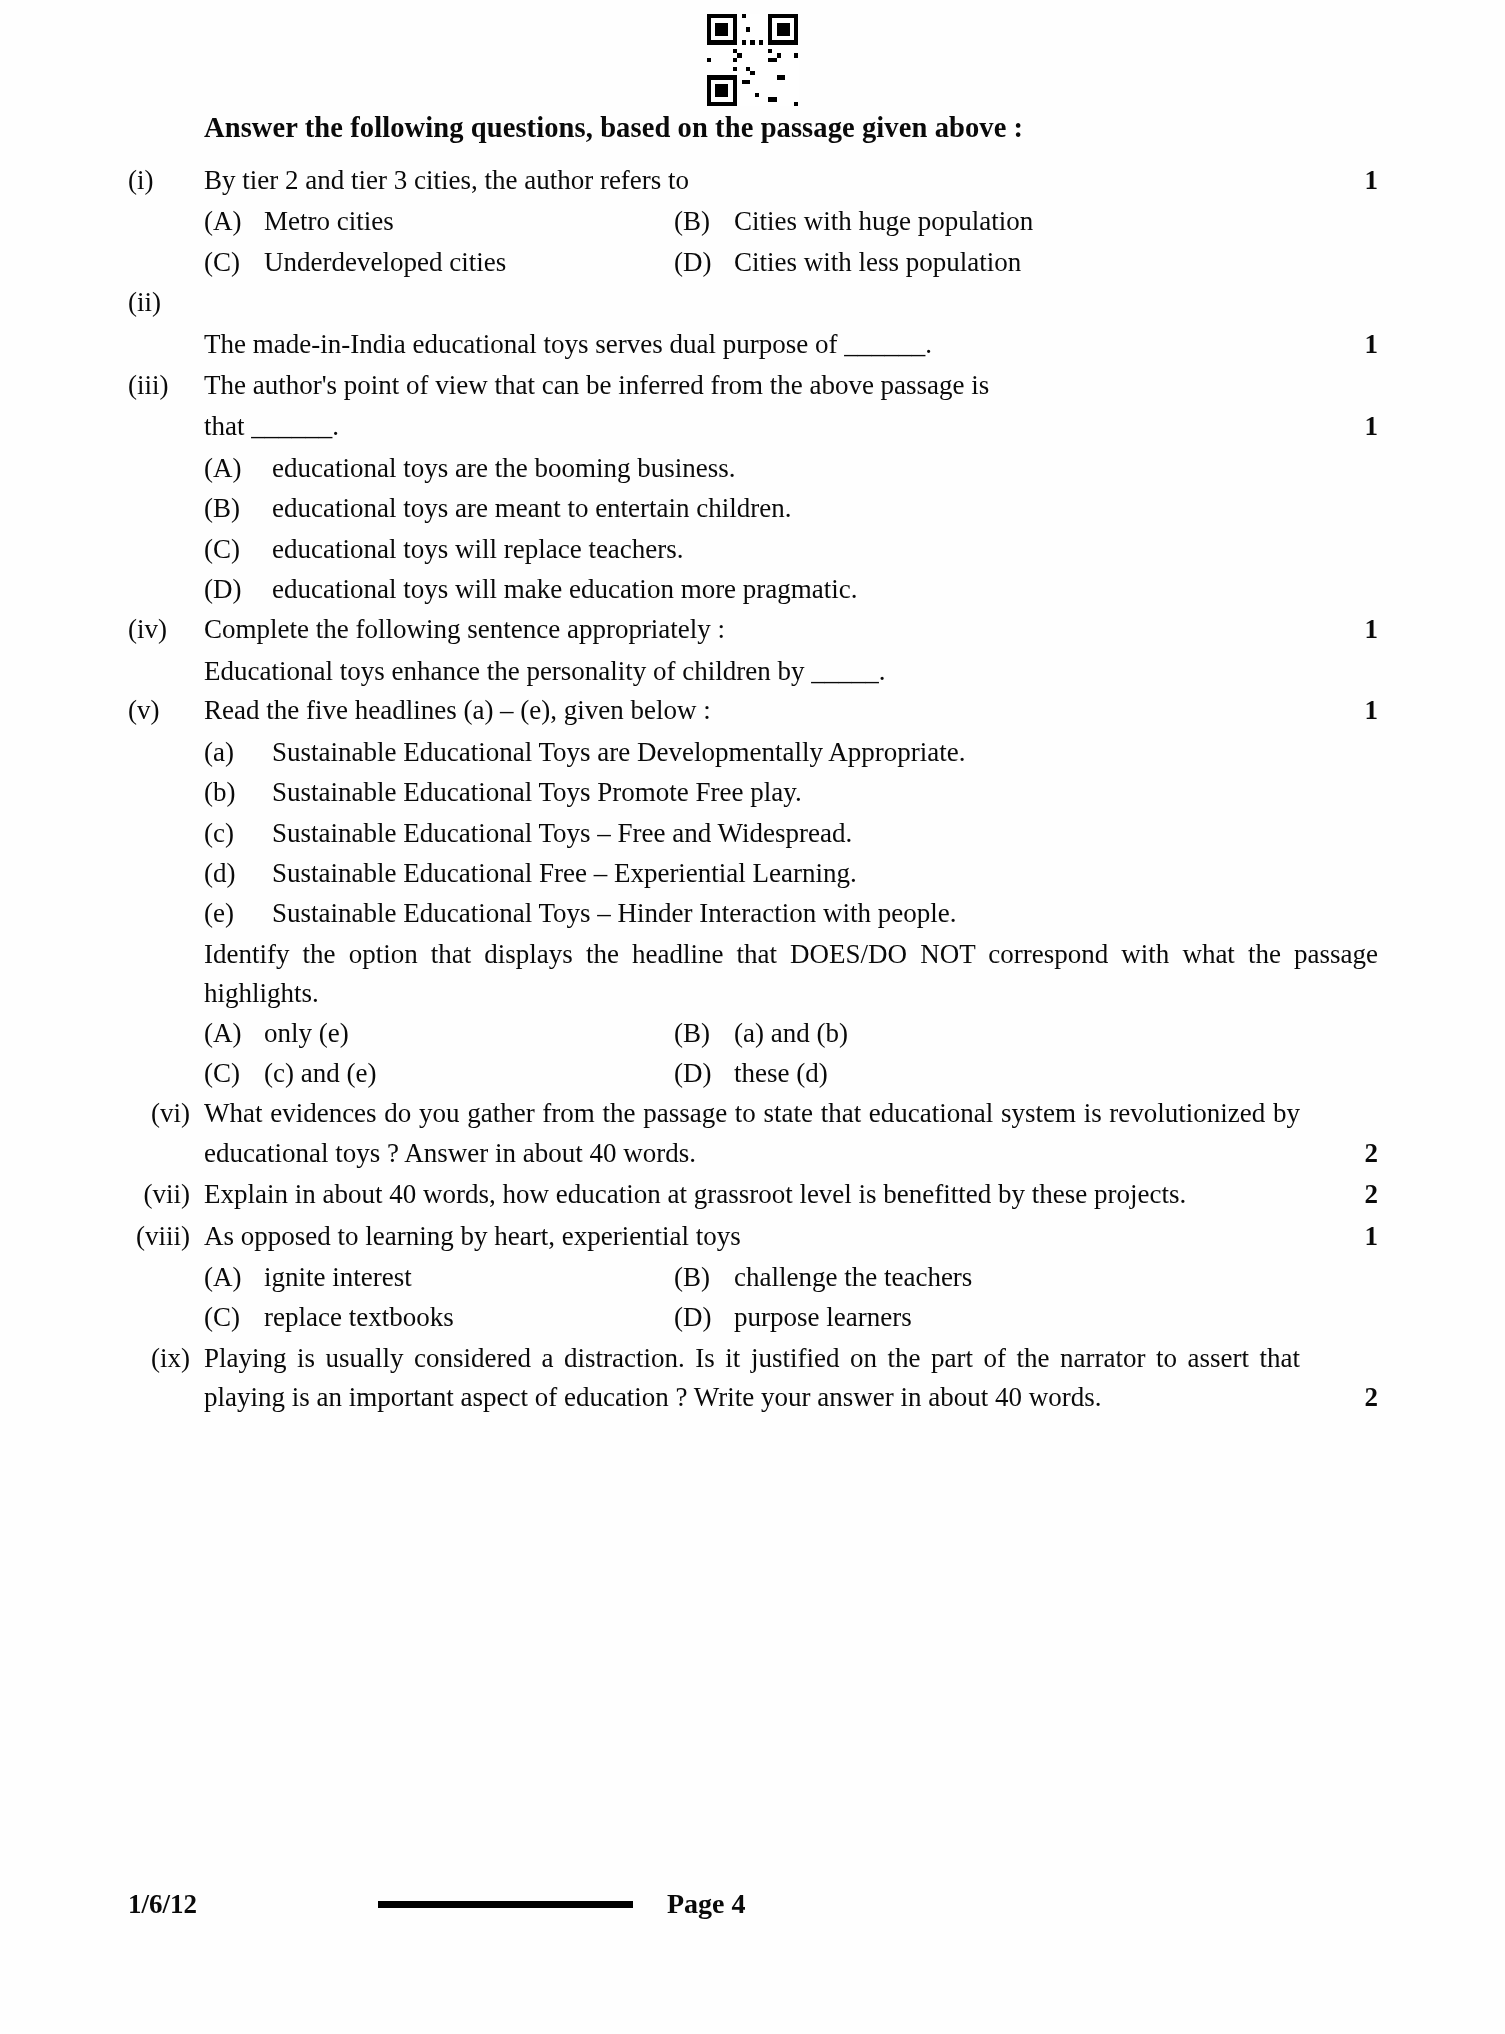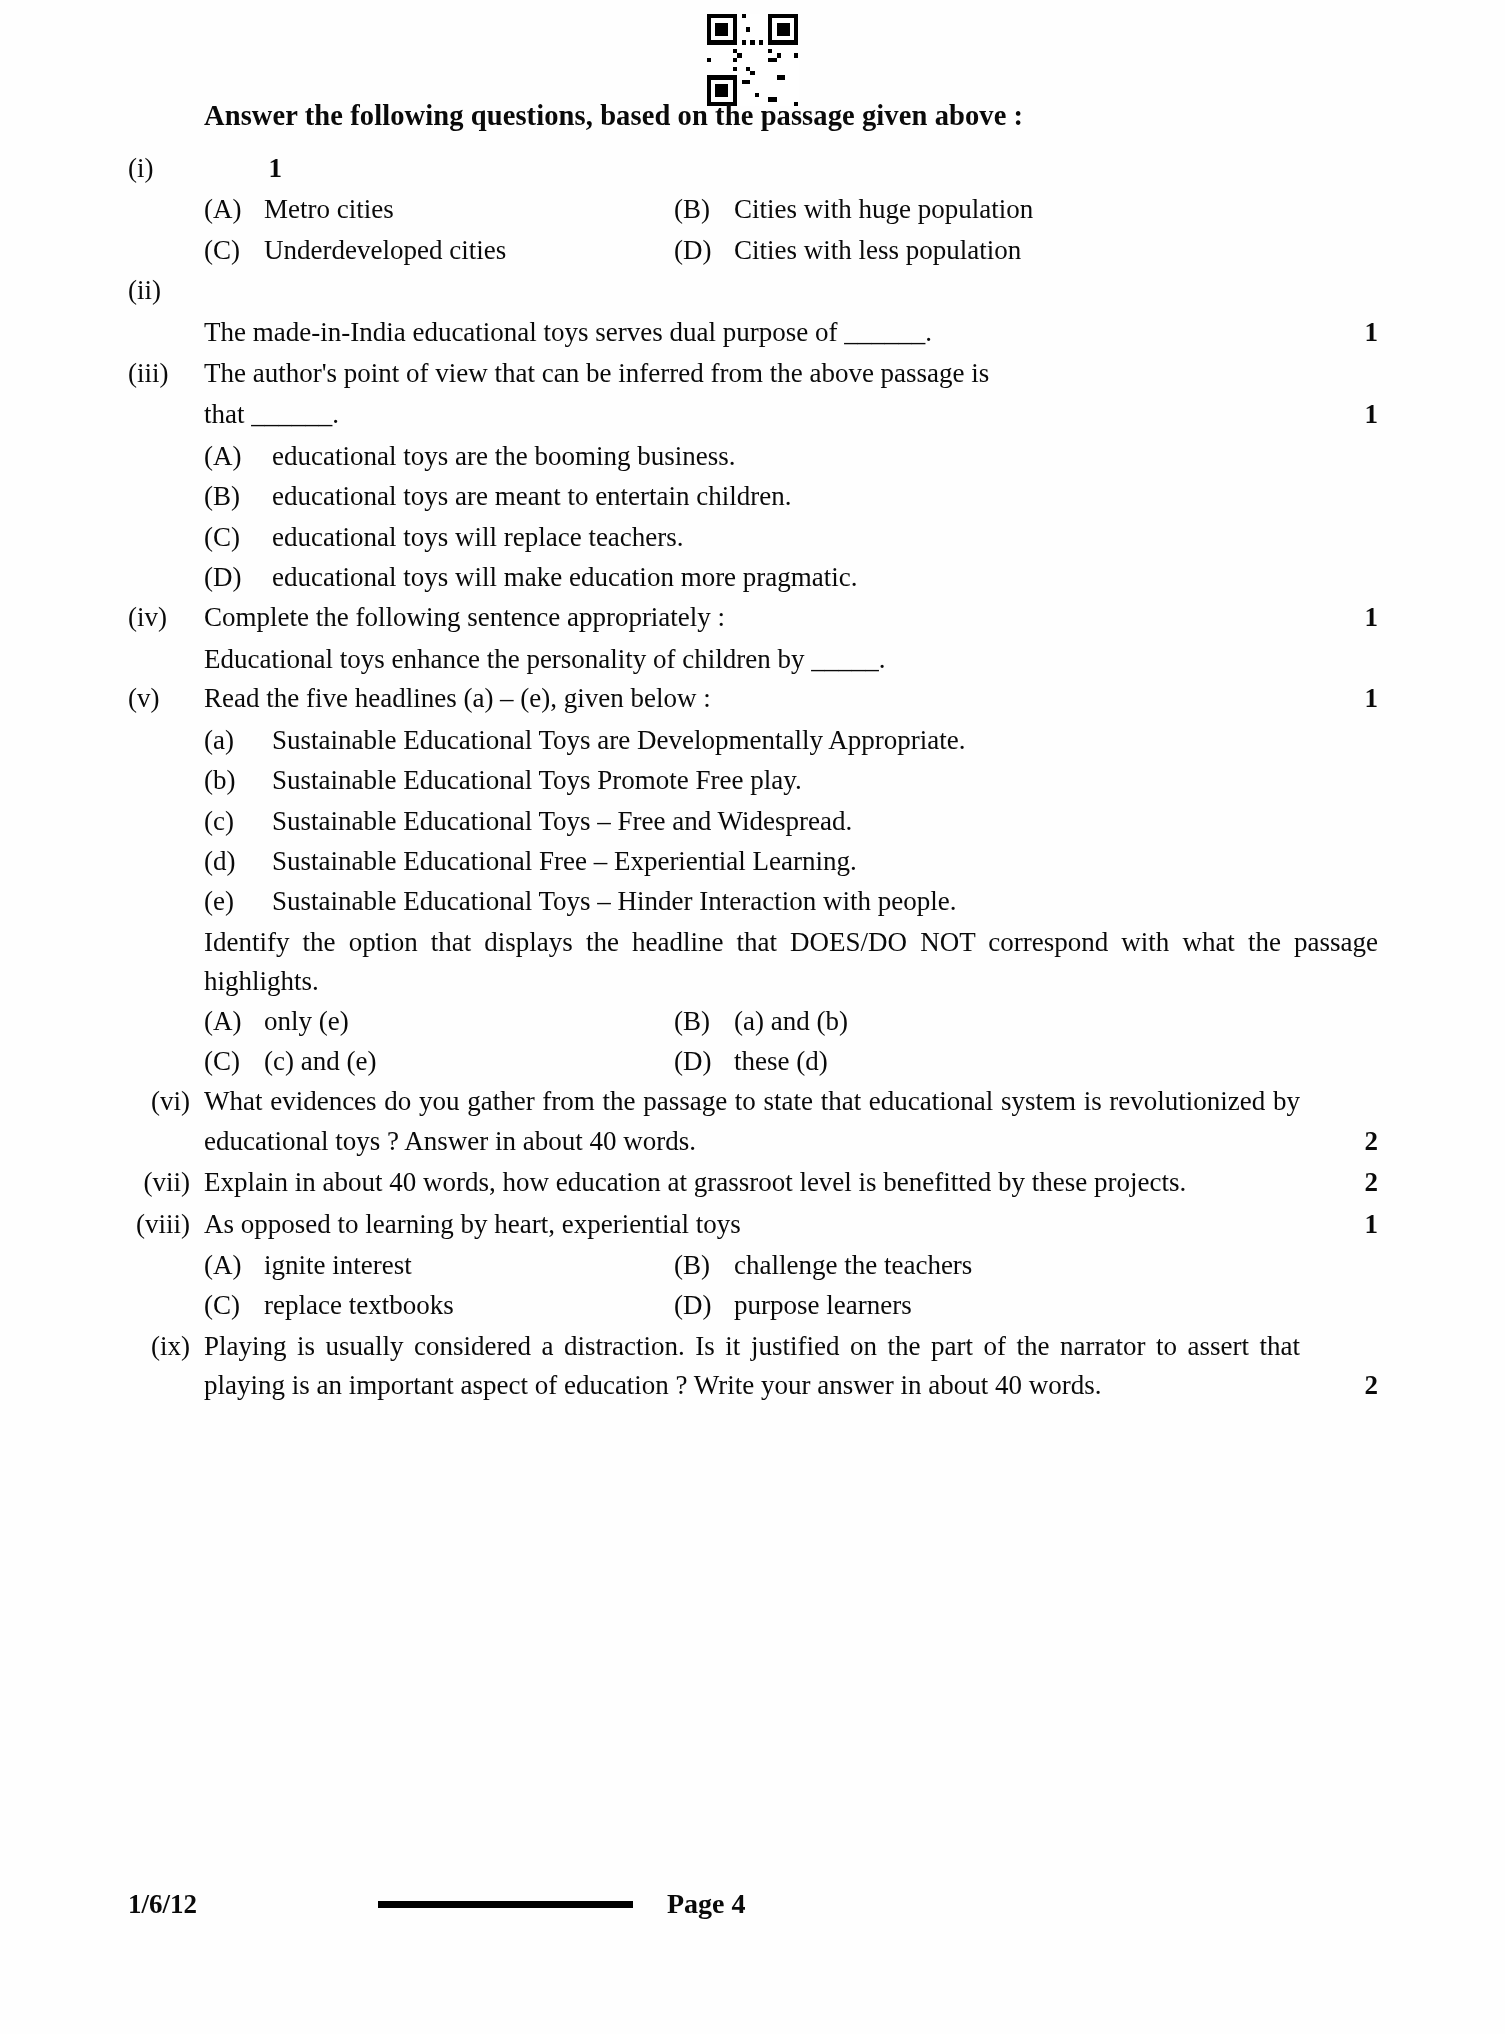--- a/index.html
+++ b/index.html
@@ -32,21 +32,21 @@
     display: grid;
     grid-template-columns: repeat(21, 1fr);
     grid-template-rows: repeat(21, 1fr);
     background: #ffffff;
   }
   .qr i { background: #000000; display: block; }
 
   
   .content {
     position: absolute;
-    top: 100px;
+    top: 112px;
     left: 128px;
     width: 1250px;
   }
 
   .heading {
     font-weight: bold;
     font-size: 28.5px;
     margin-left: 76px;
     margin-bottom: 17px;
     letter-spacing: 0.1px;
@@ -595,20 +595,21 @@
         <i></i>
       </div>
   </div>
 
   <div class="content">
 
     <div class="heading">Answer the following questions, based on the passage given above :</div>
 
     <div class="qrow">
       <div class="marker">(i)</div>
+      <div class="qtext">By tier 2 and tier 3 cities, the author refers to</div>
       <div class="marks">1</div>
     </div>
     <div class="optrow">
       <div class="opt col1">
         <div class="optlab">(A)</div>
         <div class="opttxt">Metro cities</div>
       </div>
       <div class="opt col2">
         <div class="optlab">(B)</div>
         <div class="opttxt">Cities with huge population</div>

